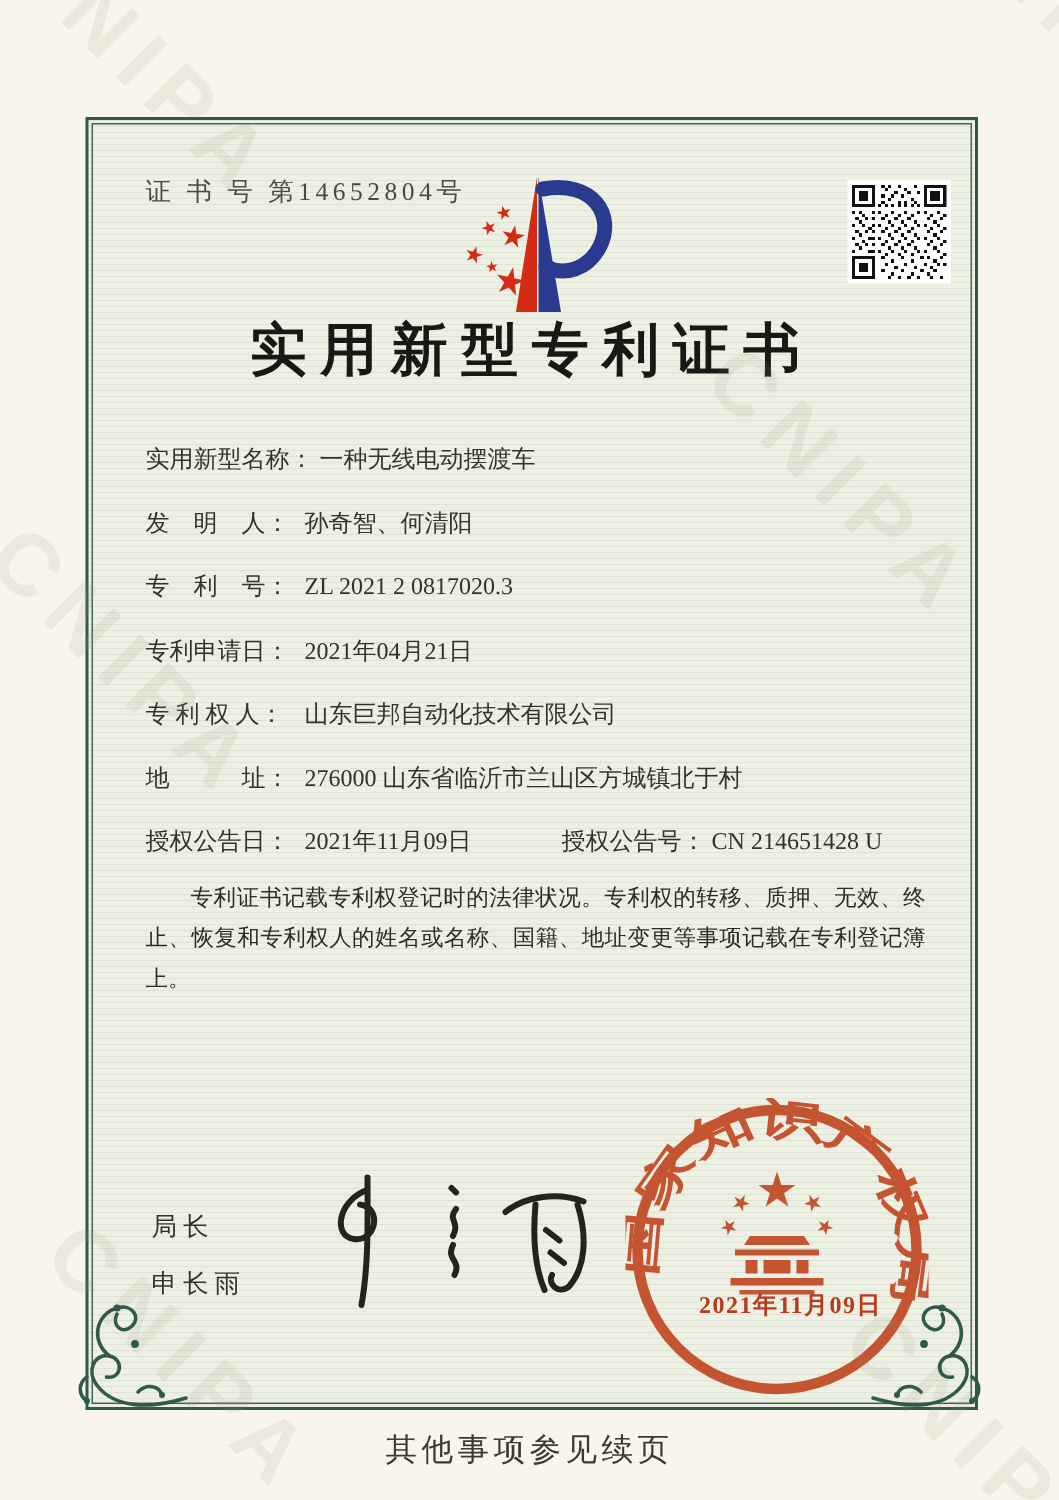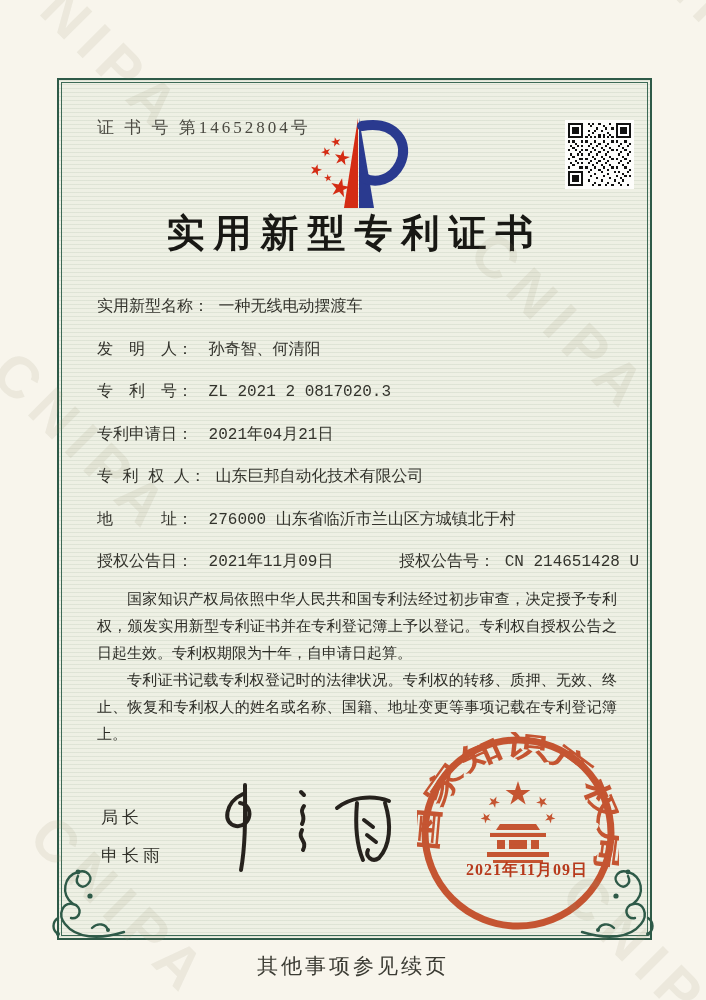--- a/index.html
+++ b/index.html
@@ -29,21 +29,21 @@
   .cert-no{
     position:absolute;left:38px;top:36px;font-size:17px;letter-spacing:3px;color:#4b4a42;
   }
   .logo{position:absolute;left:233px;top:32px;width:130px;height:104px;}
   .qr{position:absolute;left:506px;top:40px;width:63px;height:63px;background:#fdfdfb;padding:3px;}
   .title{
     position:absolute;left:0;top:128px;width:100%;text-align:center;
     font-size:38px;font-weight:bold;letter-spacing:9px;color:#181814;font-family:Liberation Serif, serif;
   }
   .fields{position:absolute;left:38px;top:214px;width:525px;font-size:16px;color:#33332c;}
-  .field-row{margin-bottom:16px;line-height:26.5px;white-space:nowrap;font-family:Liberation Mono, monospace;}
+  .field-row{margin-bottom:16px;line-height:26.5px;white-space:nowrap;}
   .field-label{display:inline-block;min-width:102px;}
   .grant-gap{margin-left:56px;}
   .body-text{
     position:absolute;left:38px;top:506px;width:520px;
     font-size:15px;line-height:27px;color:#2c2c26;text-align:justify;
   }
   .body-text p{margin:0;text-indent:2em;}
   .signer{position:absolute;left:42px;top:726px;font-size:17px;letter-spacing:4px;color:#33332c;}
   .signer div{margin-bottom:15px;}
   .signature-svg{position:absolute;left:150px;top:700px;width:210px;height:100px;}
@@ -144,21 +144,20 @@
     </div>
     <div class="field-row">
       <span class="field-label">授权公告日：</span>
       <span>2021年11月09日</span>
       <span class="grant-gap">授权公告号：</span>
       <span>CN 214651428 U</span>
     </div>
   </div>
 
   <div class="body-text">
-    <p>国家知识产权局依照中华人民共和国专利法经过初步审查，决定授予专利权，颁发实用新型专利证书并在专利登记簿上予以登记。专利权自授权公告之日起生效。专利权期限为十年，自申请日起算。</p>
     <p>专利证书记载专利权登记时的法律状况。专利权的转移、质押、无效、终止、恢复和专利权人的姓名或名称、国籍、地址变更等事项记载在专利登记簿上。</p>
   </div>
 
   <div class="signer">
     <div>局长</div>
     <div>申长雨</div>
   </div>
 
   <svg class="signature-svg" viewBox="0 0 210 100">
     <g fill="none" stroke="#26221d" stroke-width="4" stroke-linecap="round" stroke-linejoin="round">

